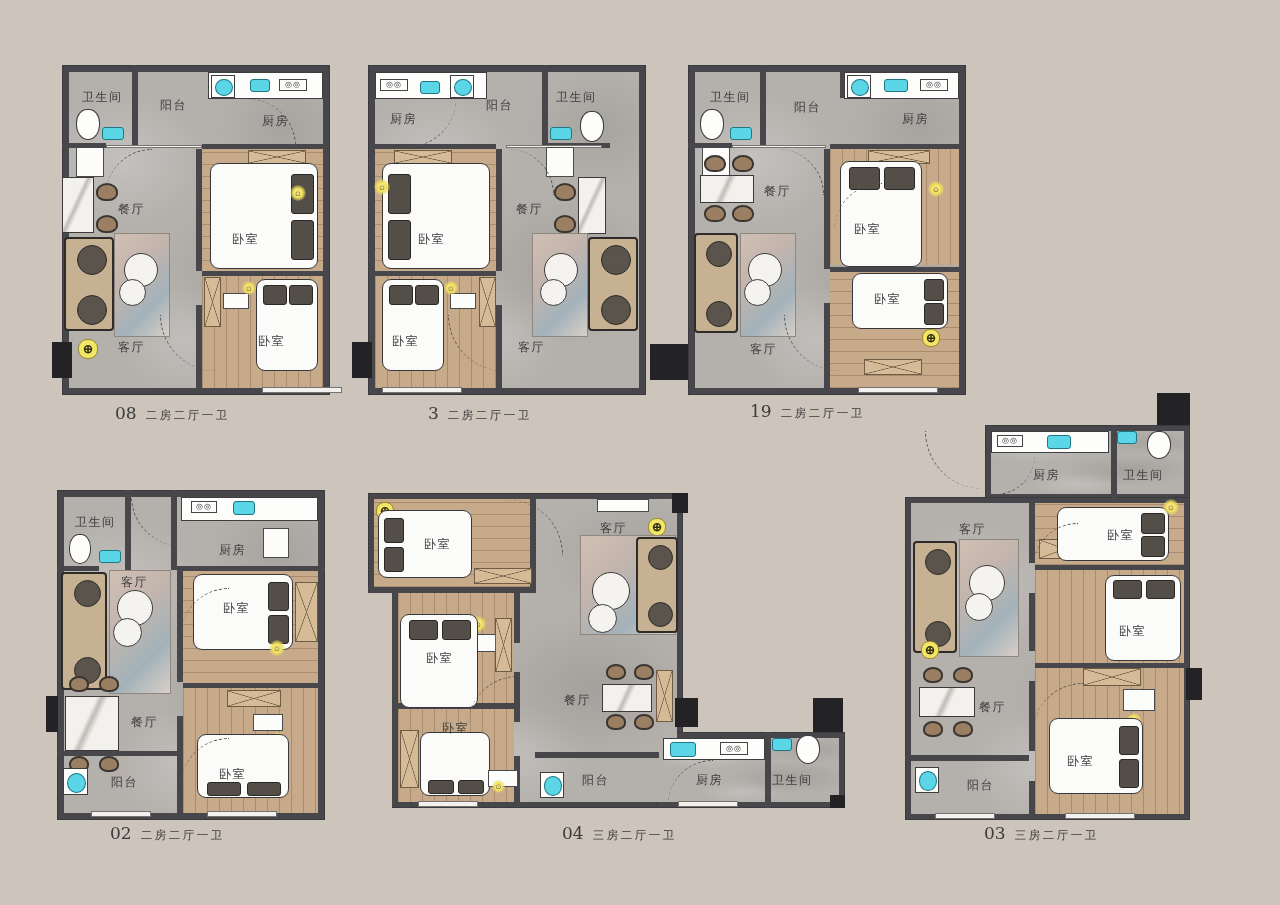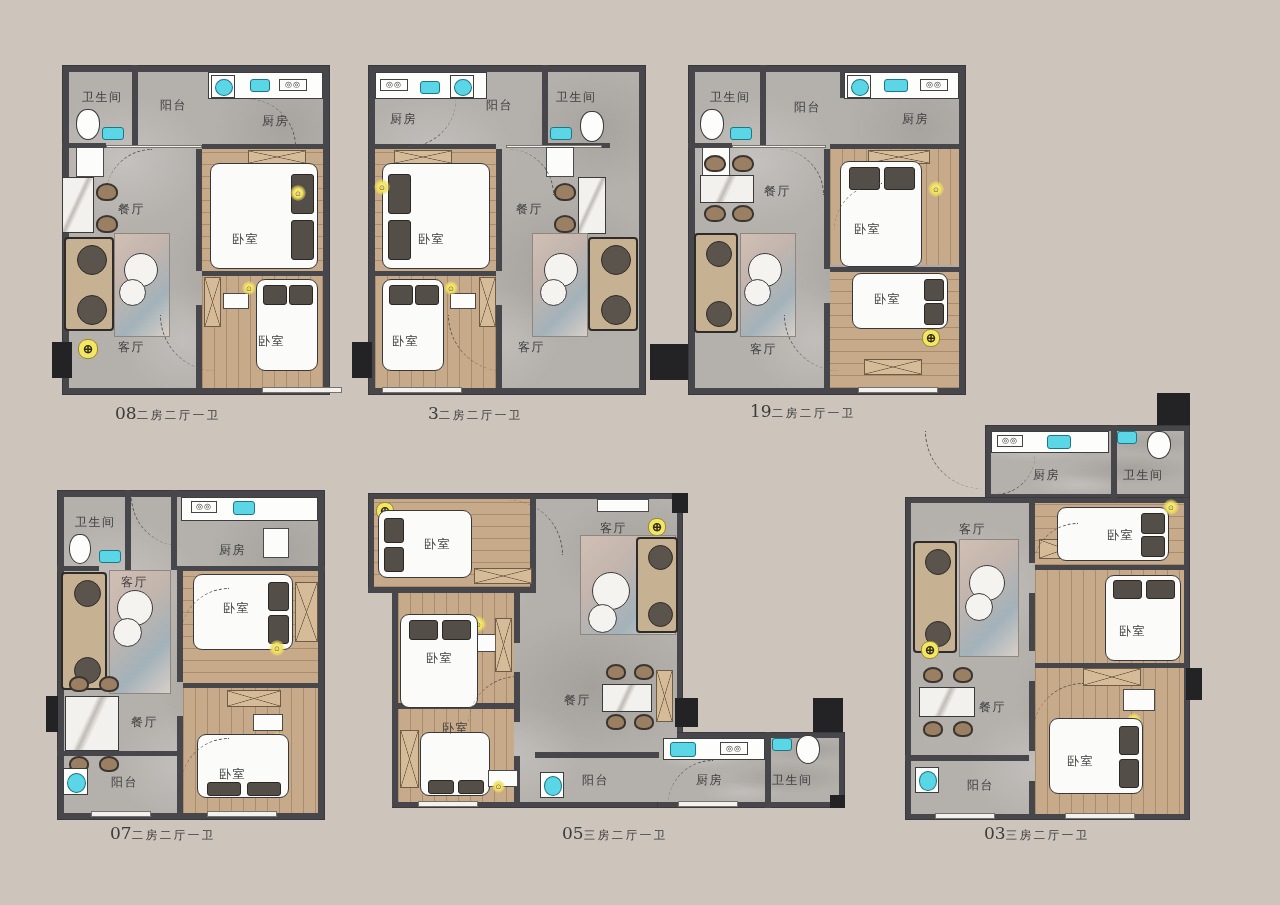--- a/index.html
+++ b/index.html
@@ -47,46 +47,46 @@
   .t-wardrobe{background:#d6bb98;border:1px solid #6e5c44;background-image:
     linear-gradient(to top right,transparent calc(50% - .7px),#6e5c44 50%,transparent calc(50% + .7px)),
     linear-gradient(to bottom right,transparent calc(50% - .7px),#6e5c44 50%,transparent calc(50% + .7px))}
   .t-bulb{background:radial-gradient(circle,#fcf4a3 0%,#f1e05e 40%,rgba(241,224,94,.35) 66%,rgba(241,224,94,0) 72%);
     border-radius:50%;display:flex;align-items:center;justify-content:center;color:#6b5f1c;font-size:7px;line-height:1}
   .t-target{background:#f3e667;border:1px solid #97882a;border-radius:45%;
     display:flex;align-items:center;justify-content:center;color:#2f2c10;font-size:12px;font-weight:bold;line-height:1}
   .t-arc{border-top:1.2px dashed #55524f;border-radius:100% 0 0 0}
   .t-label{color:var(--text);font-size:12px;letter-spacing:1.5px;white-space:nowrap}
   .t-block{background:#232326}
-  .cap{position:absolute;display:flex;align-items:baseline;color:#3b3b3b}
+  .cap{position:absolute;display:flex;align-items:baseline;gap:9px;color:#3b3b3b}
   .cap-num{font-family:"DejaVu Serif",serif;font-size:17px}
   .cap-type{font-size:11.5px;letter-spacing:2.5px}
 </style>
 </head>
 <body>
 
 <div id="stage">
   <div class="cap" style="left:115px;top:403px">
     <span class="cap-num">08</span>
     <span class="cap-type">二房二厅一卫</span>
   </div>
   <div class="cap" style="left:428px;top:403px">
     <span class="cap-num">3</span>
     <span class="cap-type">二房二厅一卫</span>
   </div>
   <div class="cap" style="left:750px;top:401px">
     <span class="cap-num">19</span>
     <span class="cap-type">二房二厅一卫</span>
   </div>
   <div class="cap" style="left:110px;top:823px">
-    <span class="cap-num">07</span>
+    <span class="cap-num">02</span>
     <span class="cap-type">二房二厅一卫</span>
   </div>
   <div class="cap" style="left:562px;top:823px">
-    <span class="cap-num">05</span>
+    <span class="cap-num">04</span>
     <span class="cap-type">三房二厅一卫</span>
   </div>
   <div class="cap" style="left:984px;top:823px">
     <span class="cap-num">03</span>
     <span class="cap-type">三房二厅一卫</span>
   </div>
 <div class="plan" style="left: 62px; top: 65px; width: 268px; height: 330px;">
       <div class="el t-body" style="left: 0px; top: 0px; width: 268px; height: 330px;"></div>
       <div class="el t-stone" style="left: 7px; top: 7px; width: 254px; height: 316px;"></div>
       <div class="el t-woodh" style="left: 140px; top: 84px; width: 121px; height: 124px;"></div>

